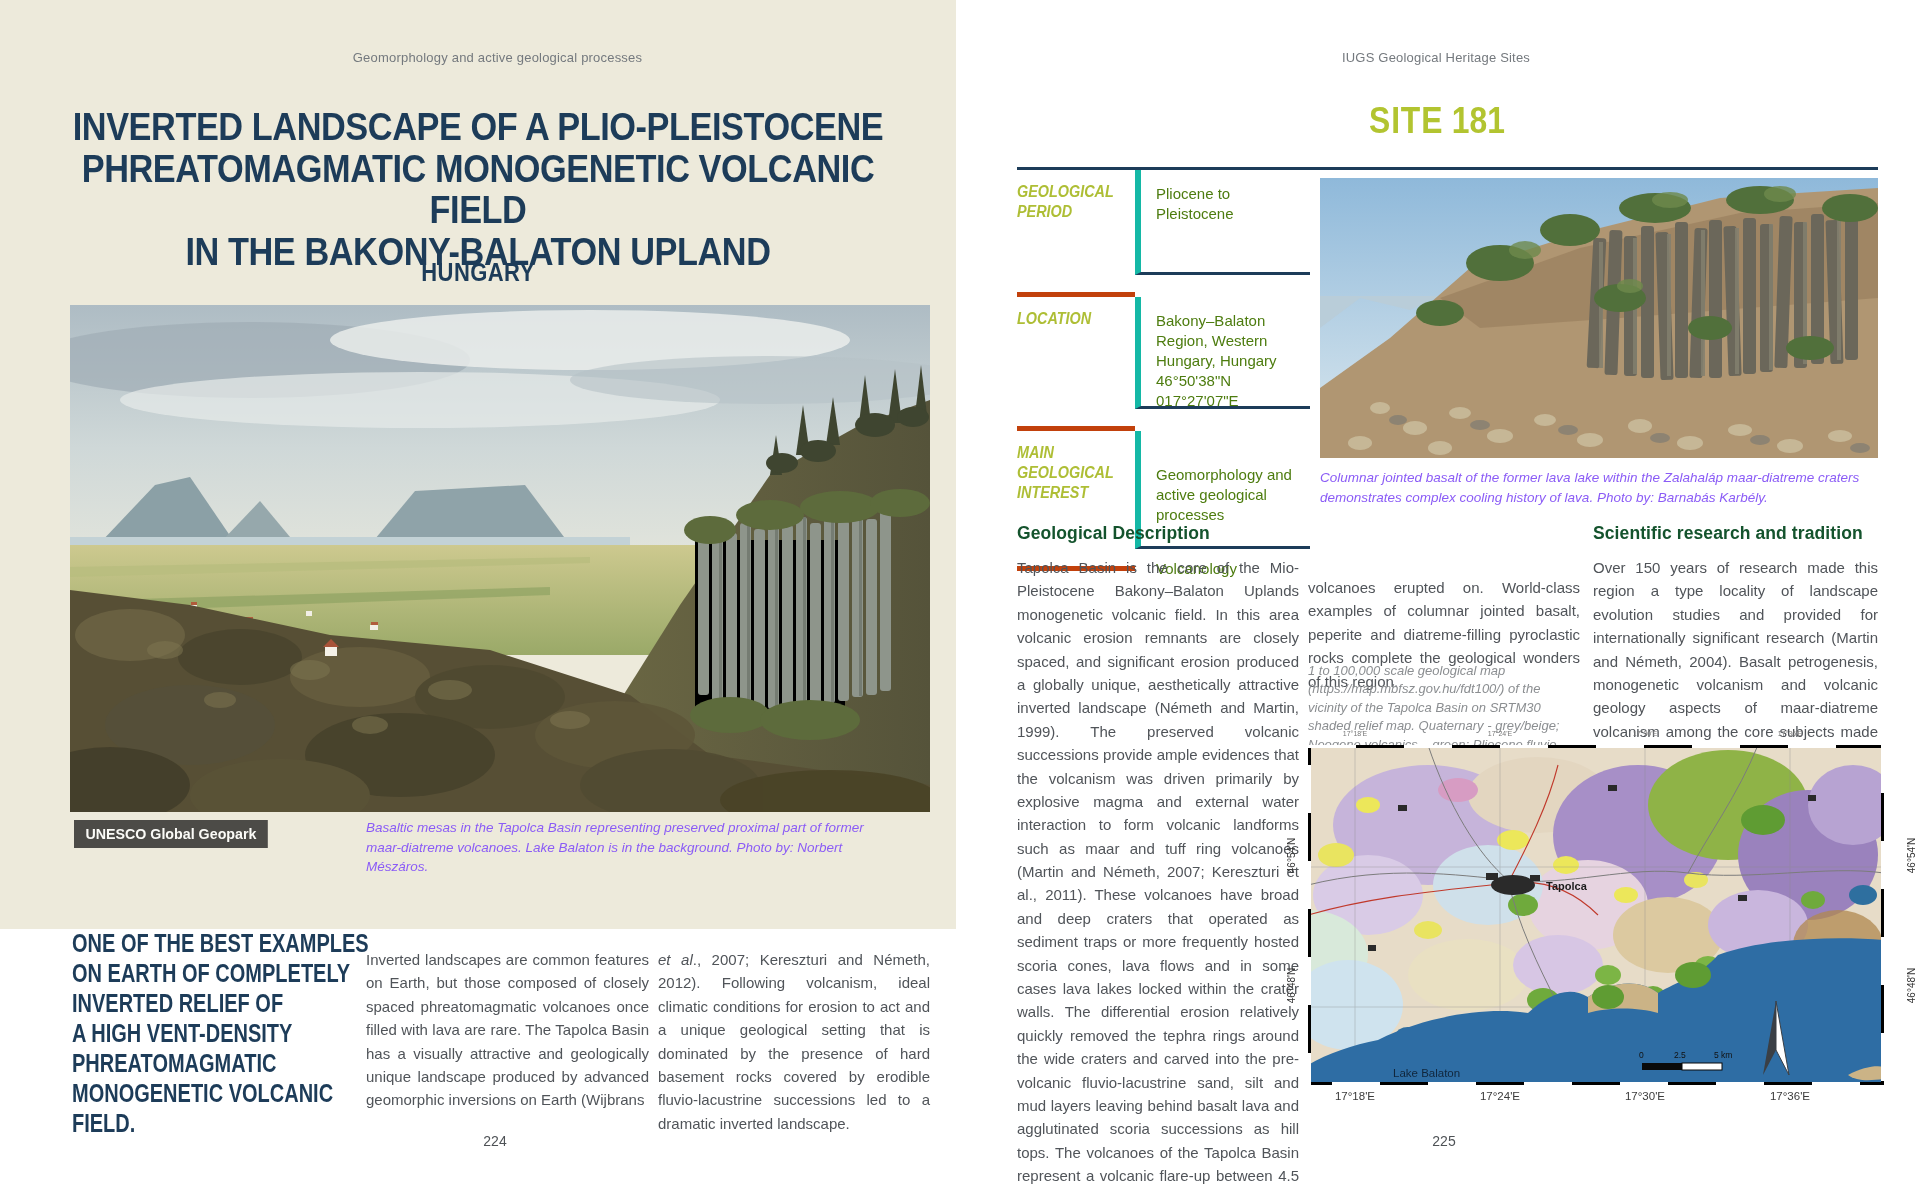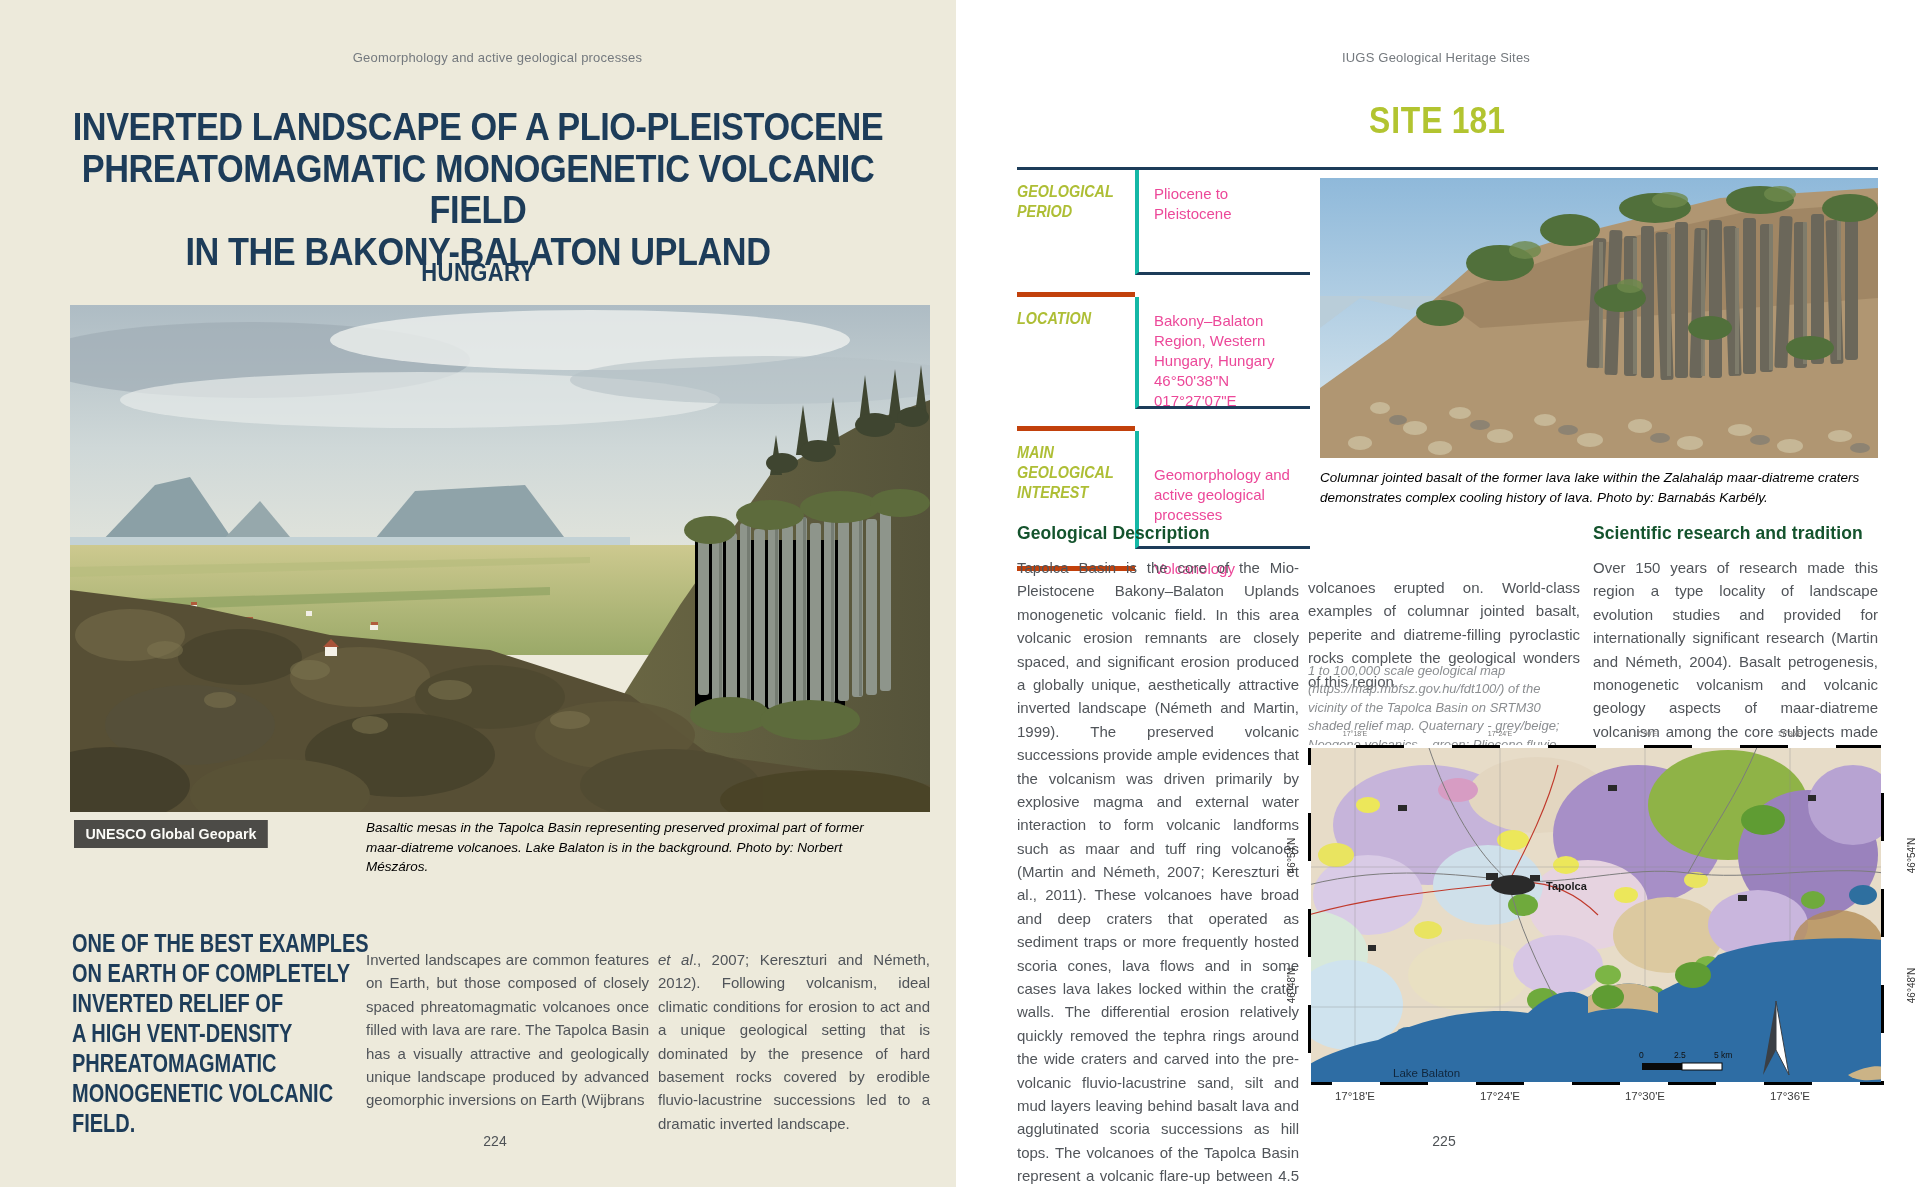--- a/index.html
+++ b/index.html
@@ -1,43 +1,43 @@
 <!DOCTYPE html>
 <html><head>
 <meta charset="utf-8">
 <style>
   html,body{margin:0;padding:0;background:#fff;}
   .book{position:relative;width:1918px;height:1187px;background:#ffffff;overflow:hidden;
         font-family:"Liberation Sans",sans-serif;-webkit-font-smoothing:antialiased;}
-  .page{position:absolute;top:0;height:1187px;}
+  .page{position:absolute;top:0;height:929px;}
   .page.left{left:0;width:956px;background:#edeadb;}
   .page.right{left:956px;width:962px;background:#ffffff;}
   .abs{position:absolute;}
   .runhead{font-size:13px;color:#74797e;text-align:center;letter-spacing:.2px;}
   .title{margin:0;font-weight:bold;color:#1d3c59;font-size:39px;line-height:1.07;text-align:center;
          white-space:pre-line;transform:scaleX(.88);transform-origin:50% 0;letter-spacing:-.5px;}
   .subtitle{font-weight:bold;color:#1d3c59;font-size:25px;text-align:center;transform:scaleX(.88);
             transform-origin:50% 0;letter-spacing:.5px;}
   .photo{overflow:hidden;}
   .photo svg{display:block;}
   .badge{background:#4c4b47;color:#fbfbf7;font-size:15px;font-weight:bold;padding:5px 12px 6px;
          transform:scaleX(.95);transform-origin:0 0;}
-  .caption{font-style:italic;font-size:13.5px;line-height:1.45;color:#000000;white-space:normal;}
+  .caption{font-style:italic;font-size:13.5px;line-height:1.45;color:#8b5cf6;white-space:normal;}
   .pullquote{font-weight:bold;color:#1d3c59;font-size:25px;line-height:1.2;white-space:pre-line;
              transform:scaleX(.8);transform-origin:0 0;letter-spacing:0;}
   .body{margin:0;font-size:15px;line-height:1.56;color:#505459;text-align:justify;}
   .pagenum{font-size:14px;color:#4e5256;text-align:center;}
   .site-head{text-align:center;color:#b2c430;font-size:37px;transform:scaleX(.86);transform-origin:50% 0;}
   .site-head .w1{font-weight:600;letter-spacing:1px;}
   .site-head .w2{font-weight:800;margin-left:10px;letter-spacing:0;}
   .rule{background:#1d3c59;height:3px;}
   .info-table{display:grid;grid-template-columns:118px 1fr;}
   .info-table .lab{border-bottom:5px solid #c2410c;padding:12px 4px 20px 0;font-style:italic;}
-  .info-table .val{border-bottom:3px solid #1d3c59;border-left:4px solid #14b8a6;
-                   padding:14px 6px 10px 15px;color:#ec4899;font-size:15px;line-height:1.33;white-space:pre-line;}
+  .info-table .val{border-bottom:3px solid #1d3c59;border-left:6px solid #14b8a6;
+                   padding:14px 6px 10px 15px;color:#4d7c0f;font-size:15px;line-height:1.33;white-space:pre-line;}
   .info-table .lab span{display:inline-block;color:#aebe35;font-weight:bold;font-size:16px;line-height:1.25;
                    transform:scaleX(.9);transform-origin:0 0;letter-spacing:0;}
   .info-table .mid{display:flex;align-items:flex-start;}
   .colhead{font-size:17.5px;font-weight:bold;color:#14532d;letter-spacing:.1px;}
   .mapnote{font-style:italic;font-size:13px;line-height:1.42;color:#8b8e91;}
   .vlabel{font-size:10px;color:#333;transform:rotate(-90deg);transform-origin:50% 50%;width:60px;text-align:center;}
   .tick{font-size:11.5px;color:#3a3a3a;width:70px;text-align:center;}
   .tick.tiny{font-size:7px;color:#777;}
   em{font-style:italic;}
 </style>

